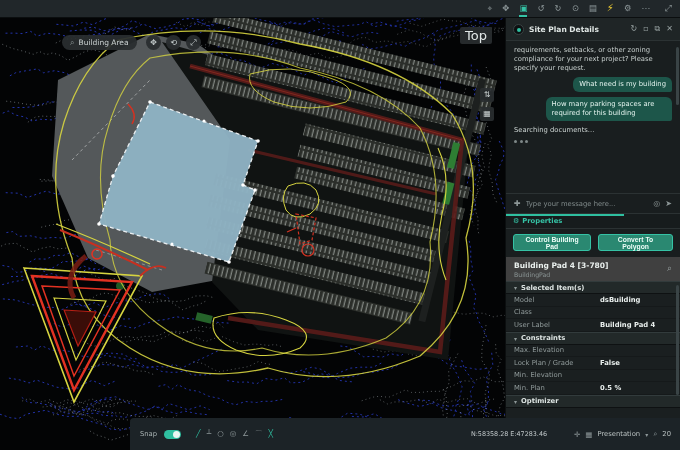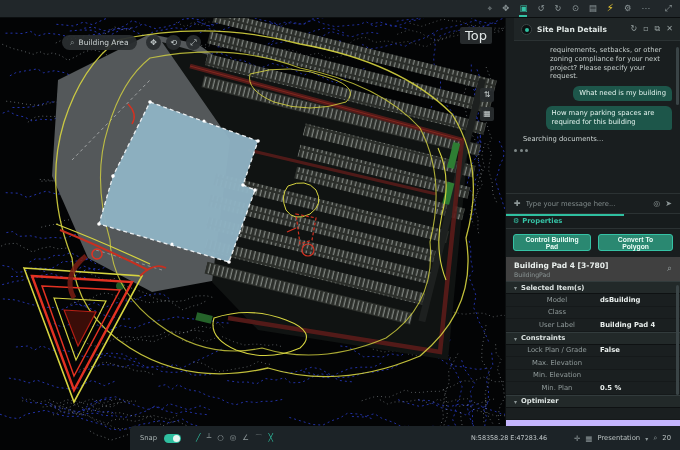--- a/index.html
+++ b/index.html
@@ -20,31 +20,31 @@
   .search-pill { position: absolute; left: 62px; top: 17px; height: 15px; background: rgba(41,46,48,.94); border-radius: 8px; display: flex; align-items: center; gap: 4px; padding: 0 8px; color: #ccd3d3; font-size: 7.5px; }
   .search-pill .ico { font-size: 8px; color: #9aa4a4; }
   .map-tools { position: absolute; left: 146px; top: 17px; display: flex; gap: 5px; }
   .mtool { width: 15px; height: 15px; border-radius: 50%; background: rgba(41,46,48,.94); color: #c7cfcf; font-size: 8px; text-align: center; line-height: 15px; }
   .viewcube { position: absolute; right: 13px; top: 9px; background: rgba(41,46,48,.92); border-radius: 2px; padding: 1px 5px; font-size: 13px; color: #e1e7e7; }
   .view-btns { position: absolute; right: 11px; top: 70px; display: flex; flex-direction: column; gap: 5px; }
   .vbtn { width: 14px; height: 14px; background: rgba(41,46,48,.92); border-radius: 2px; color: #cfd6d6; font-size: 8px; text-align: center; line-height: 14px; }
 
   
   .panel { position: absolute; left: 505px; top: 18px; width: 175px; height: 416px; background: #191e1f; border-left: 1px solid #0b0e0f; display: flex; flex-direction: column; }
-  .panel-h { height: 23px; flex: none; display: flex; align-items: center; gap: 5px; padding: 0 7px; background: #1f2526; border-bottom: 1px solid #2b3233; margin-left: 8px; }
+  .panel-h { height: 23px; flex: none; display: flex; align-items: center; gap: 5px; padding: 0 7px; background: #1f2526; border-bottom: 1px solid #2b3233; }
   .avatar { width: 11px; height: 11px; border-radius: 50%; background: #0c1011; border: 1px solid #3a4344; position: relative; flex: none; }
   .avatar i { position: absolute; left: 3px; top: 3px; width: 4px; height: 4px; border-radius: 50%; background: #2fbfa0; }
   .panel-title { font-size: 7.5px; font-weight: bold; color: #e0e7e5; flex: 1; }
   .ph-icons { display: flex; gap: 6px; }
   .ph-icons span { font-size: 8px; color: #96a0a0; }
 
   .chat { flex: 1; min-height: 0; padding: 5px 8px 2px; display: flex; flex-direction: column; gap: 5px; position: relative; overflow: hidden; }
-  .msg-a { font-size: 6.8px; line-height: 1.3; color: #c6cecc; white-space: pre-line; padding-right: 6px; margin-left: 36px; }
+  .msg-a { font-size: 6.8px; line-height: 1.3; color: #c6cecc; white-space: pre-line; padding-right: 6px; }
   .msg-u { align-self: flex-end; background: #1d564a; color: #e3f3ee; font-size: 6.8px; line-height: 1.3; padding: 3px 6px; border-radius: 6px 6px 2px 6px; max-width: 80%; }
-  .status-line { font-size: 6.8px; color: #ced6d4; margin-left: 9px; }
+  .status-line { font-size: 6.8px; color: #ced6d4; }
   .dots { display: flex; gap: 2.5px; padding: 1px 0 2px; }
   .dots i { width: 3px; height: 3px; border-radius: 50%; background: #7e8888; }
   .vscroll { position: absolute; right: 1px; width: 3px; border-radius: 2px; background: #3a4446; }
 
   .input-row { flex: none; height: 21px; border-top: 1px solid #2b3233; border-bottom: 1px solid #2b3233; display: flex; align-items: center; gap: 5px; padding: 0 8px; }
   .input-row .ico { font-size: 8px; color: #8d9797; }
   .chat-input { flex: 1; background: transparent; border: none; outline: none; color: #cfd7d5; font-size: 6.8px; font-family: "DejaVu Sans", sans-serif; }
   .chat-input::placeholder { color: #828c8c; }
 
   .tab-row { flex: none; height: 15px; position: relative; display: flex; align-items: center; border-bottom: 1px solid #2b3233; background: #171c1d; }
@@ -53,33 +53,33 @@
   .tab .ico { font-size: 7px; }
 
   .btn-row { flex: none; display: flex; gap: 7px; padding: 5px 7px 6px; }
   .btn { height: 17px; border-radius: 3px; background: #2a8871; color: #ecfdf7; font-size: 6.8px; font-weight: bold; display: flex; align-items: center; padding: 0 8px; border: 1px solid #35c2a5; }
 
   .props-h { flex: none; padding: 4px 8px 3px; position: relative; background: #404040; }
   .props-title { font-size: 7.5px; font-weight: bold; color: #e9efed; }
   .props-sub { font-size: 6.2px; color: #8c9696; margin-top: 1px; }
   .props-search { position: absolute; right: 8px; top: 6px; color: #9aa4a4; font-size: 9px; }
 
-  .props { flex: 1; min-height: 0; overflow: hidden; font-size: 6.8px; position: relative; background: #c4b5fd; padding-bottom: 8px; text-align: center; }
+  .props { flex: 1; min-height: 0; overflow: hidden; font-size: 6.8px; position: relative; background: #7dd3fc; padding-bottom: 8px; }
   .sec-h { display: flex; gap: 4px; align-items: center; background: #222929; border-top: 1px solid #323b3c; border-bottom: 1px solid #0e1112; color: #dde4e2; font-weight: bold; height: 13px; padding: 0 8px; font-size: 6.8px; }
   .sec-h .chev { color: #8d9797; font-size: 6px; }
   .prow { display: flex; height: 12.5px; align-items: center; padding: 0 8px; background: #1a1f20; border-bottom: 1px solid #15191a; }
   .prow .lbl { width: 86px; flex: none; color: #929c9c; white-space: nowrap; overflow: hidden; text-overflow: ellipsis; }
   .prow .val { color: #eaf0ee; font-weight: bold; }
   .hscroll { position: absolute; bottom: 1px; left: 4px; right: 10px; height: 3px; background: #20262
 
 7; border-radius: 2px; }
   .hscroll i { display: block; width: 52%; height: 100%; background: #3d4749; border-radius: 2px; }
 
   
-  .statusbar { position: absolute; left: 130px; right: 0; bottom: 0; height: 24px; background: #1c2327; border-radius: 4px 0 0 0; display: flex; align-items: center; gap: 7px; padding: 0 9px 0 10px; font-size: 6.8px; color: #a9b3b3; z-index: 5; }
+  .statusbar { position: absolute; left: 130px; right: 0; bottom: 0; height: 32px; background: #1c2327; border-radius: 4px 0 0 0; display: flex; align-items: center; gap: 7px; padding: 0 9px 0 10px; font-size: 6.8px; color: #a9b3b3; z-index: 5; }
   .toggle { width: 17px; height: 9px; border-radius: 5px; background: #2fbfa0; position: relative; flex: none; }
   .toggle i { position: absolute; right: 1px; top: 1px; width: 7px; height: 7px; border-radius: 50%; background: #eaf6f2; }
   .sdiv { width: 1px; height: 9px; background: #39424 3; }
   .sicons { display: flex; gap: 6px; }
   .sicon { font-size: 7.5px; color: #8d9799; }
   .sicon.on { color: #2fbfa0; }
   .coords { margin-left: auto; color: #c2c9cb; font-size: 6.4px; }
   .sb-right { display: flex; align-items: center; gap: 5px; margin-left: 20px; color: #b9c1c1; }
   .sb-right .ico { font-size: 7.5px; color: #8d9799; }
   .caret { font-size: 6px; color: #8d9799; }
@@ -385,26 +385,26 @@
       <div class="prow">
           <span class="lbl">User Label</span>
           <span class="val">Building Pad 4</span>
         </div>
 
       <div class="sec-h">
         <span class="chev">▾</span>
         <span>Constraints</span>
       </div>
       <div class="prow">
+          <span class="lbl">Max. Elevation</span>
+          <span class="val"></span>
+        </div>
+      <div class="prow">
           <span class="lbl">Lock Plan / Grade</span>
           <span class="val">False</span>
-        </div>
-      <div class="prow">
-          <span class="lbl">Max. Elevation</span>
-          <span class="val"></span>
         </div>
       <div class="prow">
           <span class="lbl">Min. Elevation</span>
           <span class="val"></span>
         </div>
       <div class="prow">
           <span class="lbl">Min. Plan</span>
           <span class="val">0.5 %</span>
         </div>
 

